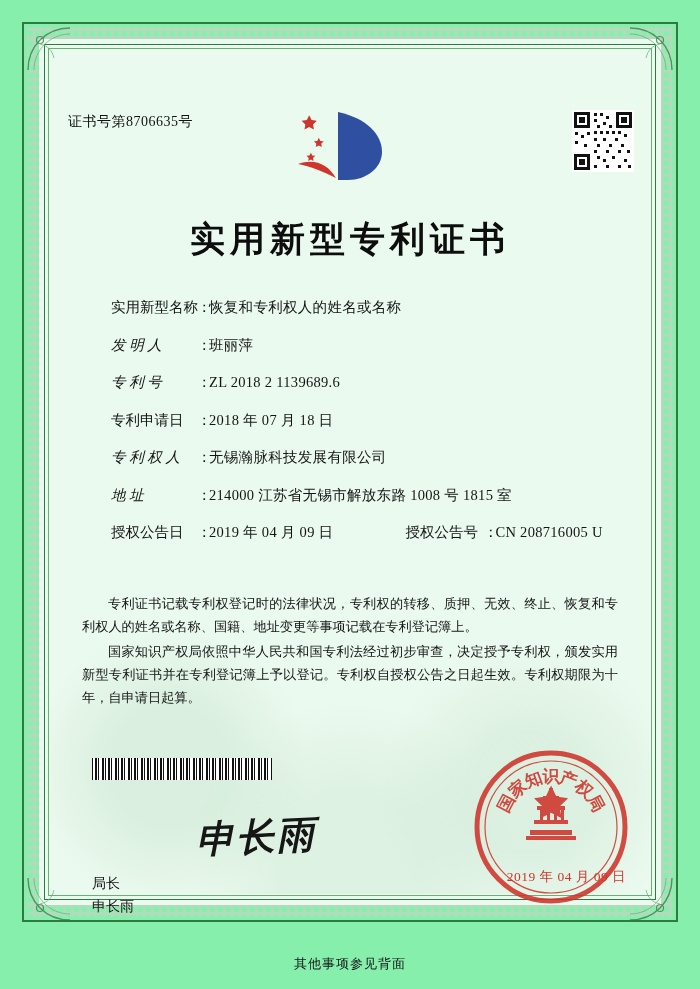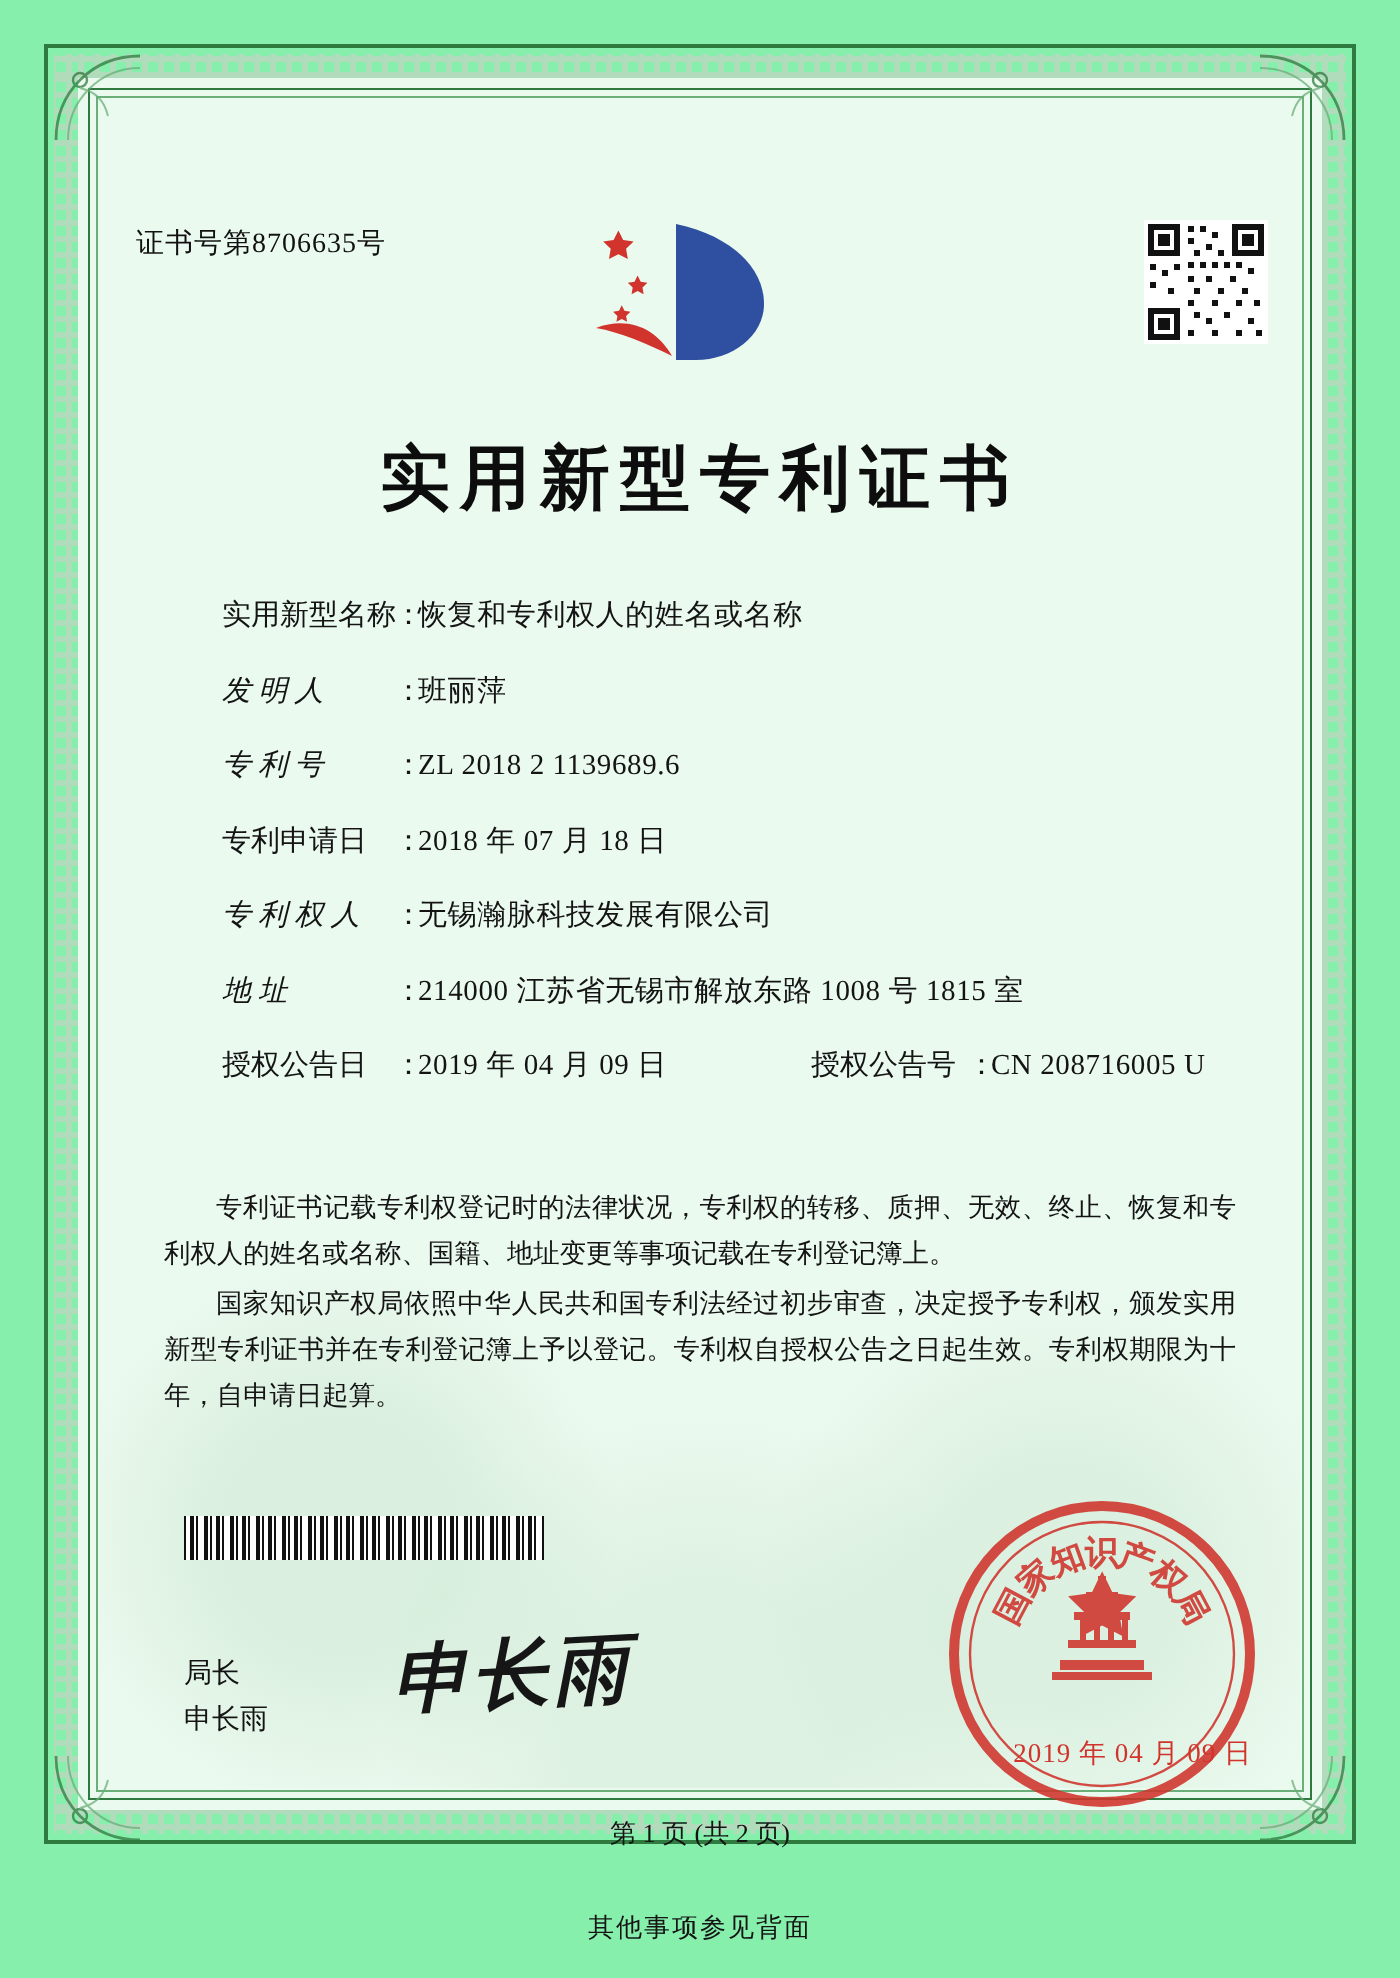--- a/index.html
+++ b/index.html
@@ -174,21 +174,21 @@
     height: 22px;
     background-image: repeating-linear-gradient(90deg,
       #111 0 1px, #fff 1px 3px, #111 3px 5px, #fff 5px 6px,
       #111 6px 7px, #fff 7px 10px, #111 10px 12px, #fff 12px 13px);
   }
 
   
   .sig-label {
     position: absolute;
     left: 92px;
-    top: 826px;
+    top: 872px;
     font-size: 14px;
     line-height: 23px;
     color: #141414;
   }
   .sig-hand {
     position: absolute;
     left: 196px;
     top: 812px;
     font-size: 38px;
     font-family: "DejaVu Serif", serif;
@@ -436,16 +436,15 @@
           <text x="83" y="38" text-anchor="middle" transform="rotate(0 83 83)">识</text>
           <text x="83" y="38" text-anchor="middle" transform="rotate(20 83 83)">产</text>
           <text x="83" y="38" text-anchor="middle" transform="rotate(41 83 83)">权</text>
           <text x="83" y="38" text-anchor="middle" transform="rotate(62 83 83)">局</text>
         </g>
       </g>
     </svg>
   </div>
   <div class="seal-date">2019 年 04 月 09 日</div>
 
-  <div class="page-num">第 1 页 (共 2 页)</div>
   <div class="footnote">其他事项参见背面</div>
 
 </div>
 
 </body></html>

